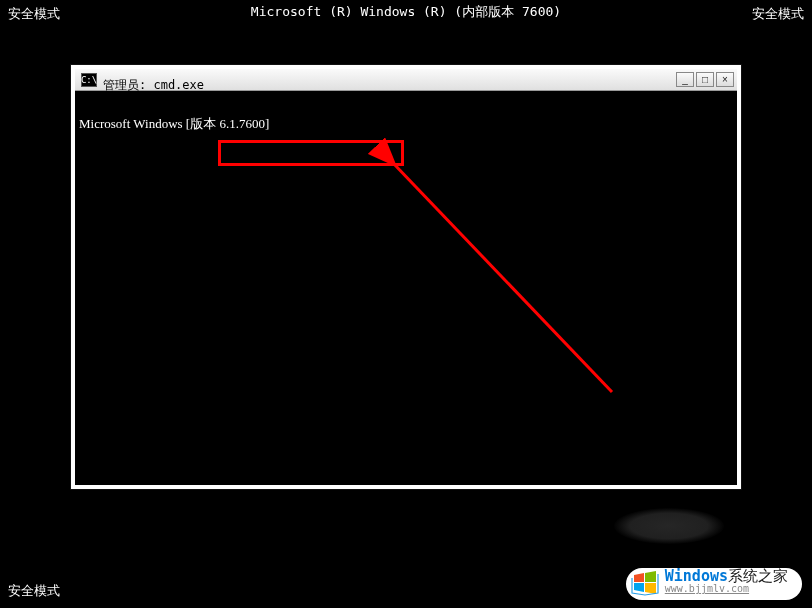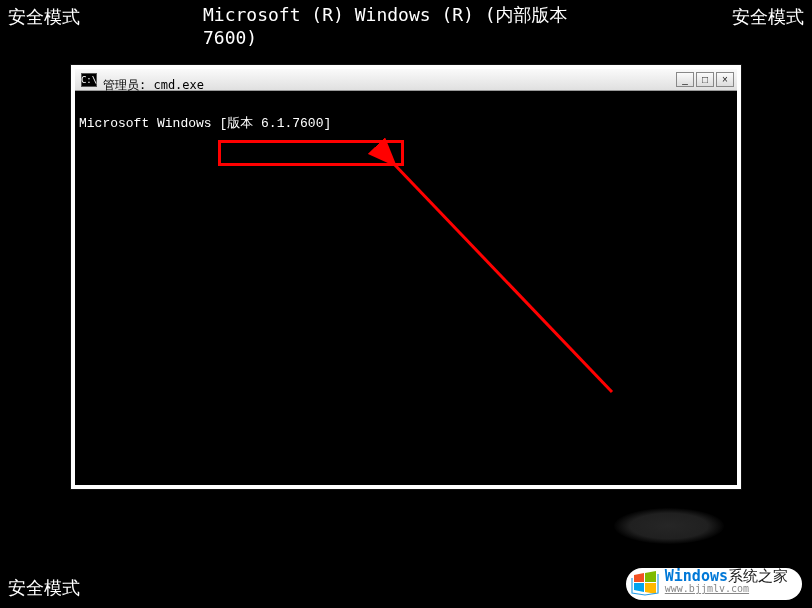--- a/index.html
+++ b/index.html
@@ -7,21 +7,21 @@
       width: 812px;
       height: 608px;
       background: #000;
       font-family: "SimSun", "Microsoft YaHei", monospace;
       position: relative;
       overflow: hidden;
     }
     .desktop-text {
       position: absolute;
       color: #fff;
-      font-size: 18px;
+      font-size: 13px;
       font-weight: normal;
     }
     .top-left { top: 5px; left: 8px; }
     .top-center { top: 3px; left: 50%; transform: translateX(-50%); }
     .top-right { top: 5px; right: 8px; }
     .bottom-left { bottom: 8px; left: 8px; }
 
     .cmd-window {
       position: absolute;
       top: 64px;
@@ -71,21 +71,21 @@
       align-items: center;
       justify-content: center;
       cursor: pointer;
       color: #222;
     }
     .cmd-body {
       position: absolute;
       top: 22px; left: 0; right: 0; bottom: 0;
       background: #000;
       color: #fff;
-      font-family: Liberation Mono, monospace;
+      font-family: Liberation Serif, serif;
       font-size: 13px;
       padding: 6px 4px;
       line-height: 18px;
       white-space: pre;
     }
     .cmd-line { display: block; }
     .cursor-block {
       display: inline-block;
       width: 7px; height: 2px;
       background: #fff;

